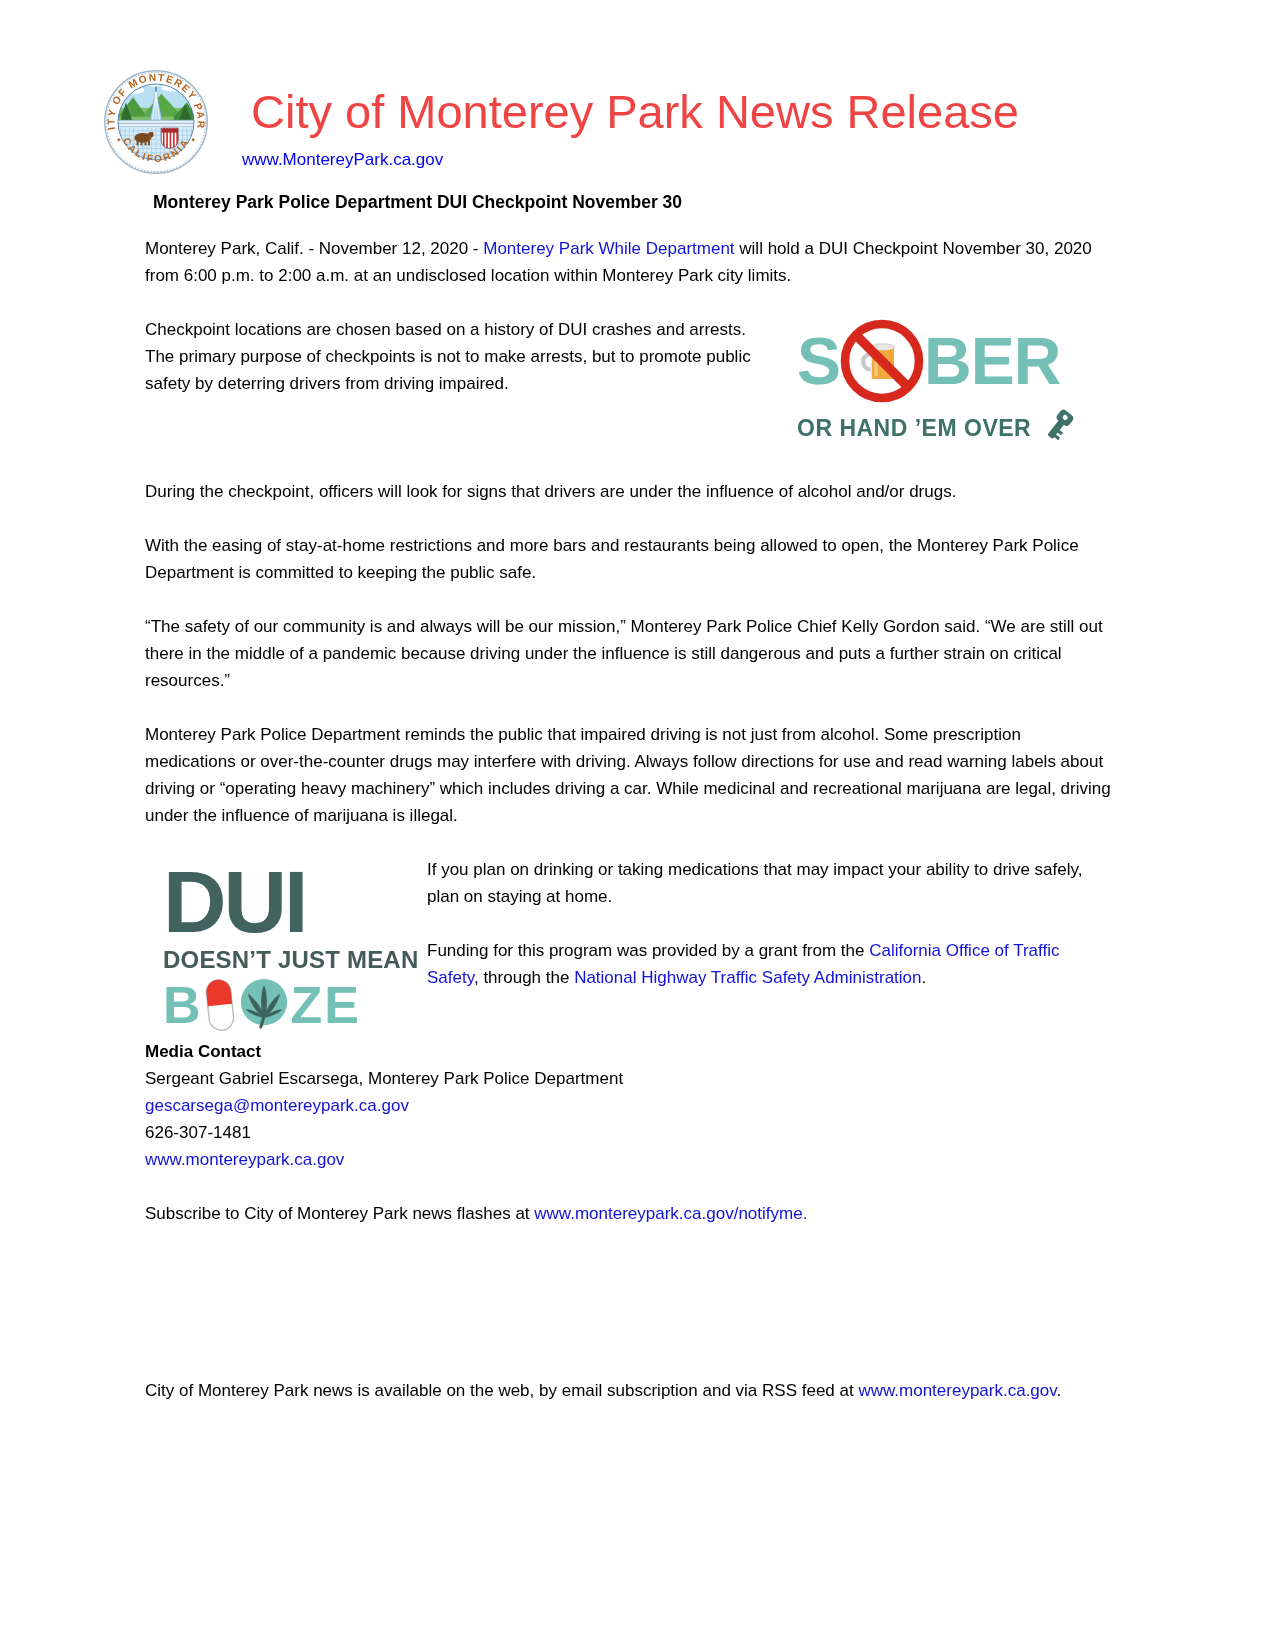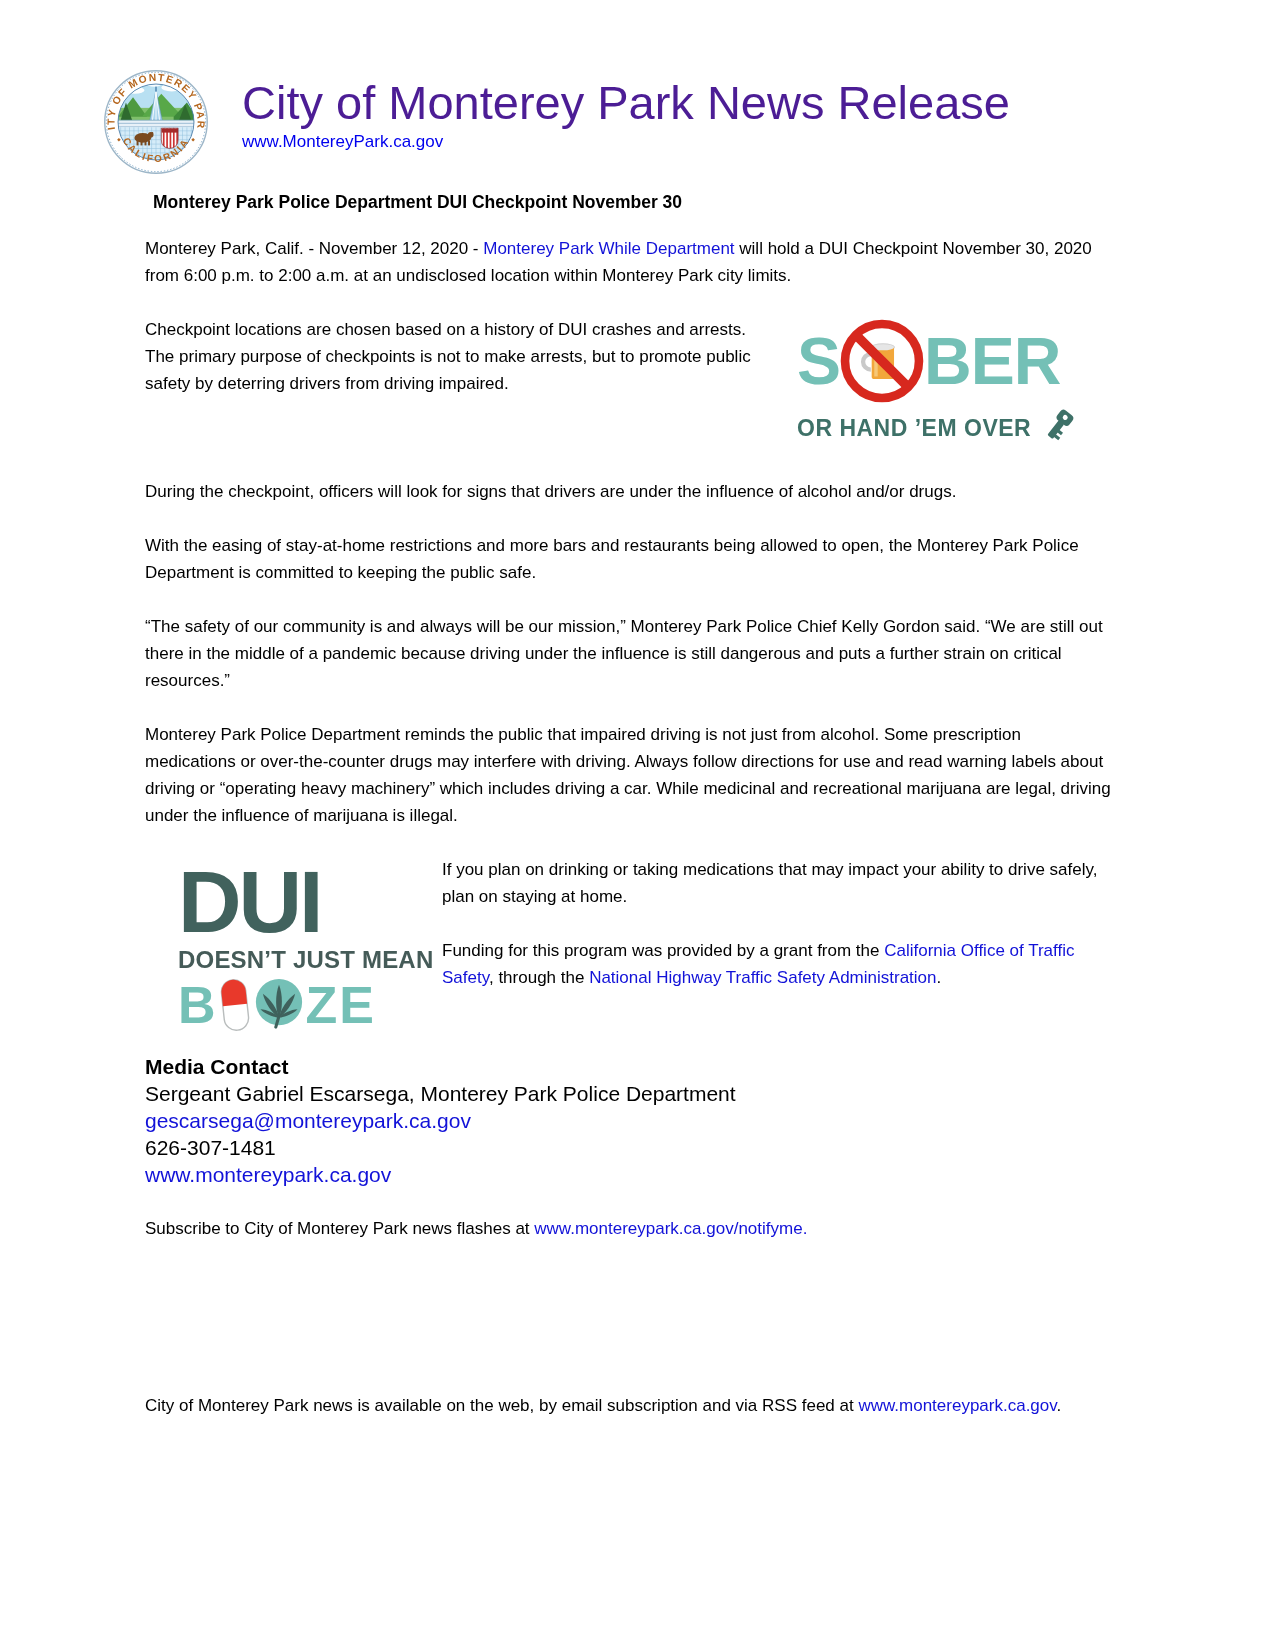--- a/index.html
+++ b/index.html
@@ -5,48 +5,48 @@
   html,body {margin:0; padding:0; background:#ffffff;}
   .page {
     position:relative; width:1275px; height:1650px; background:#ffffff;
     font-family:"Liberation Sans", sans-serif; color:#000; overflow:hidden;
   }
   
   .masthead {position:absolute; left:103px; top:58px; display:flex; align-items:flex-start;}
   .seal {width:106px; height:128px; flex:none;}
   .seal svg {width:100%; height:100%; display:block;}
   .masthead-text {margin-left:33px; padding-top:20px;}
-  .page-title {margin:0; font-size:47px; font-weight:400; line-height:1.05; color:#4c1d95; white-space:nowrap;}
+  .page-title {margin:9px; font-size:47px; font-weight:400; line-height:1.05; color:#ef4444; white-space:nowrap;}
   .site-link {display:inline-block; margin-top:5px; font-size:17px; color:#0000EE; text-decoration:none; cursor:pointer;}
   .seal-arc-text {font-family:"Liberation Sans",sans-serif; font-weight:700; font-size:11.6px; fill:#B5671F; letter-spacing:1.6px;}
   .seal-bottom-text {font-size:11.2px; letter-spacing:2.6px;}
   
   .content {position:absolute; left:145px; top:186px; width:968px;}
   .headline {font-size:17.5px; font-weight:700; margin:0 0 22px 8px; padding-top:6px;}
   .para {font-size:17px; line-height:27px; margin:0 0 27px 0;}
   .doc-link {color:#1212D8; text-decoration:none; cursor:pointer;}
   
   .sober-row {display:flex; margin-bottom:27px;}
   .sober-row .para {width:606px; margin:0; flex:none;}
   .sober-graphic {margin-left:auto; width:316px; padding-top:2px;}
   .sober-word {display:flex; align-items:center; color:#74C0B6; font-weight:700; font-size:66px; line-height:1; letter-spacing:-1px;}
   .no-drink-svg {width:86px; height:86px; margin:0 -1px; flex:none;}
   .sober-tagline {display:flex; align-items:center; color:#3E7168; font-weight:700; font-size:23px; letter-spacing:0.5px; margin-top:1px; white-space:nowrap;}
   .key-svg {width:42px; height:46px; margin-left:5px; flex:none;}
   
-  .dui-section {margin:15px;}
+  .dui-section {margin:0;}
   .dui-graphic {float:left; width:238px; height:176px; margin:6px 26px 0 18px; overflow:visible;}
   .dui-word {font-size:88px; font-weight:700; color:#41625D; line-height:0.92; letter-spacing:-3px;}
   .dui-subline {font-size:24px; font-weight:700; color:#455B58; letter-spacing:0.2px; margin-top:3px; white-space:nowrap;}
   .booze-row {display:flex; align-items:center; font-size:52px; font-weight:700; color:#74C0B6; letter-spacing:2px; line-height:1; margin-top:3px;}
   .pill-svg {width:30px; height:56px; margin:0 2px; flex:none;}
   .leaf-svg {width:52px; height:56px; margin:0 1px; flex:none;}
   .clear {clear:both;}
   
-  .mc-block {margin:0 0 27px 0; font-size:21px; line-height:27px;}
+  .mc-block {margin:0 0 27px 0; font-size:17px; line-height:27px;}
   .mc-heading {font-weight:700;}
   .mc-line {display:block;}
   .mc-link {display:inline-block;}
   .footer-para {margin-top:150px;}
 </style>
 </head>
 <body>
 
 <div class="page">
 

